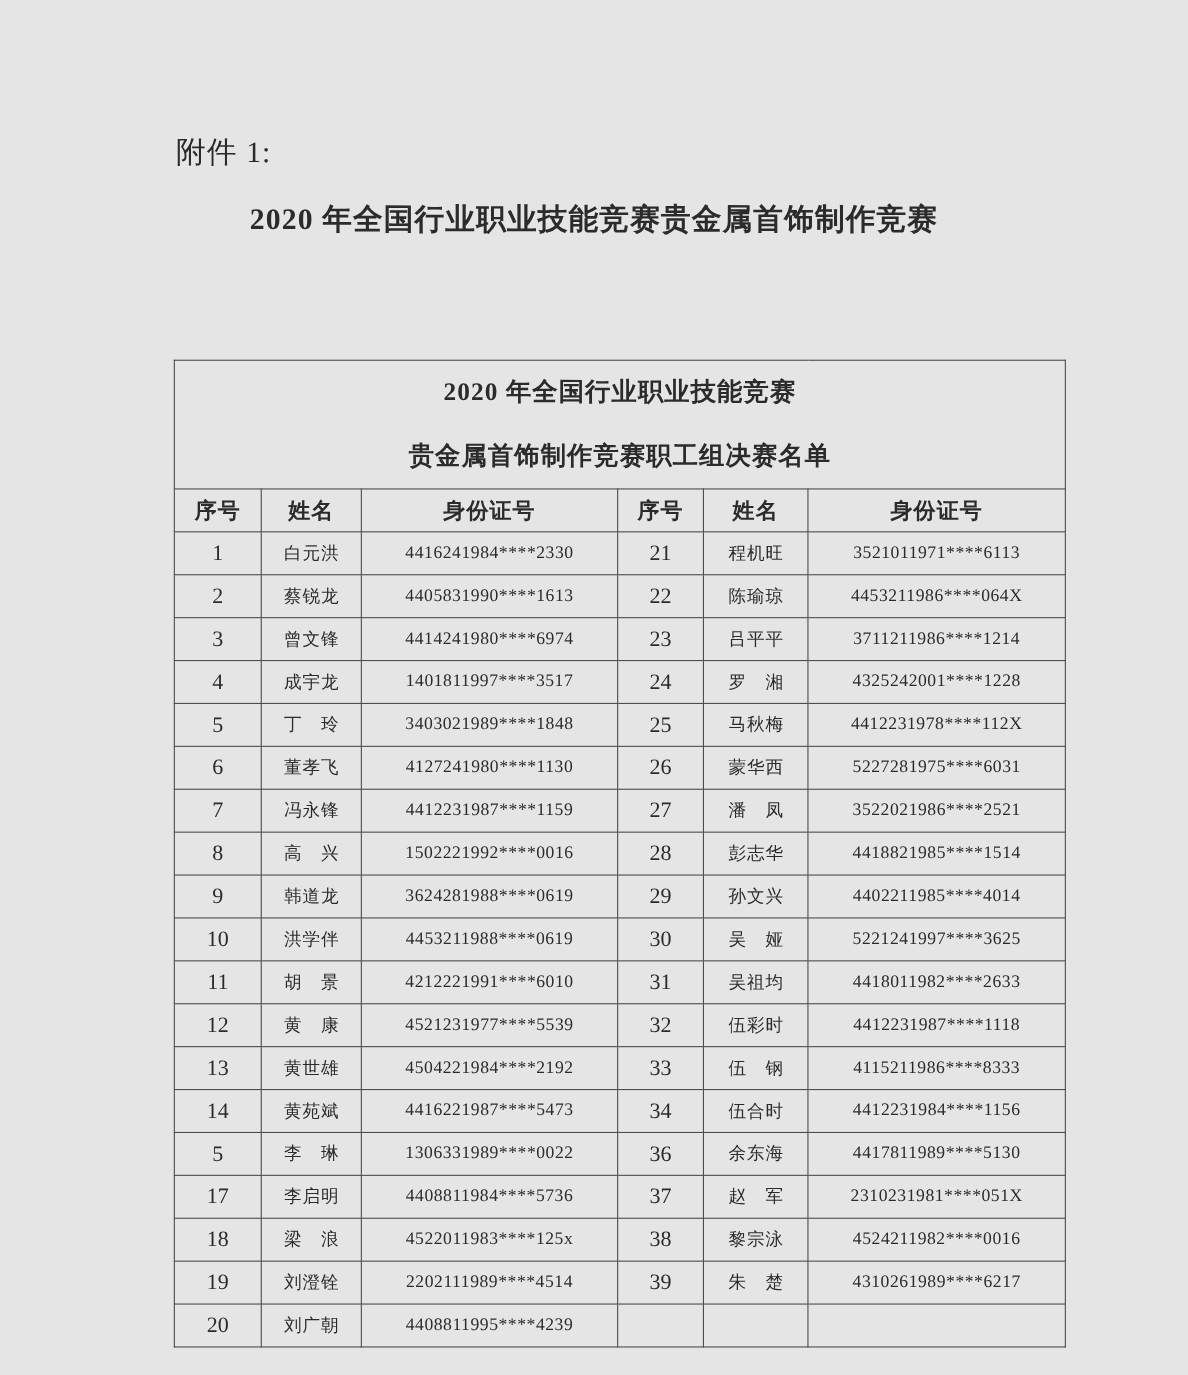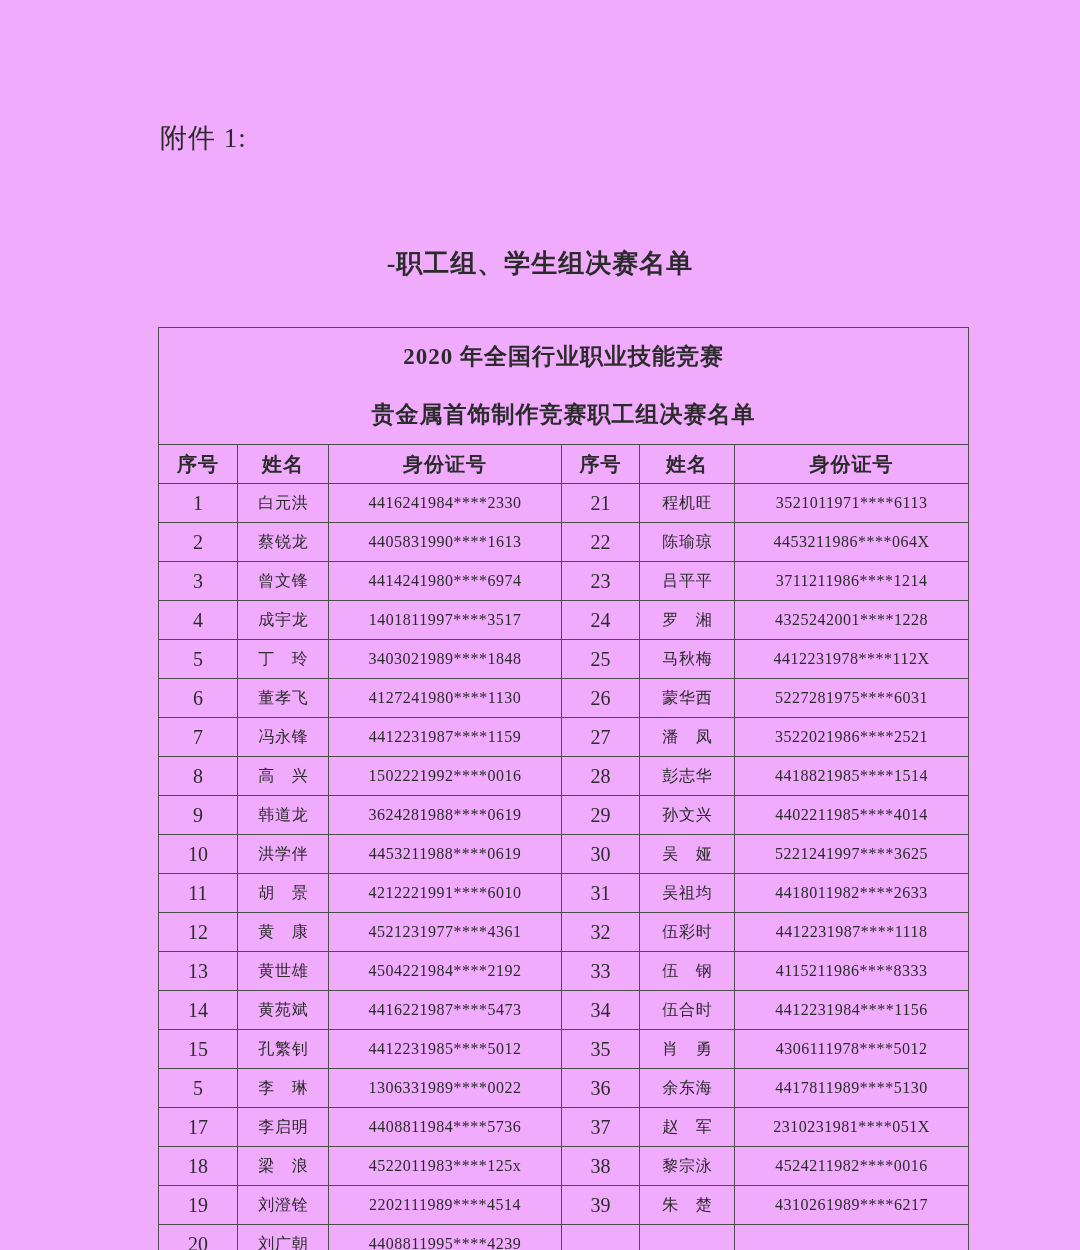--- a/index.html
+++ b/index.html
@@ -4,21 +4,21 @@
 <style>
   html, body {
     margin: 0;
     padding: 0;
     background: #ffffff;
   }
   .page {
     position: relative;
     width: 1080px;
     height: 1250px;
-    background: #f0abfc;
+    background: #e5e5e5;
     font-family: "Liberation Serif", "DejaVu Serif", serif;
     color: #2b2b2b;
     overflow: hidden;
   }
   .attachment-label {
     position: absolute;
     left: 160px;
     top: 120px;
     font-size: 27px;
     letter-spacing: 1px;
@@ -100,22 +100,22 @@
     letter-spacing: 0.5px;
   }
 </style>
 </head>
 <body>
 
 <div class="page">
 
   <div class="attachment-label">附件 1:</div>
 
-
-  <div class="doc-title-2">-职工组、学生组决赛名单</div>
+  <div class="doc-title-1">2020 年全国行业职业技能竞赛贵金属首饰制作竞赛</div>
+
 
   <table class="finalists">
     <colgroup>
       <col style="width:79px">
       <col style="width:91px">
       <col style="width:233px">
       <col style="width:78px">
       <col style="width:95px">
       <col style="width:234px">
     </colgroup>
@@ -220,21 +220,21 @@
           <td class="num">11</td>
           <td class="name"><span class="name-inner">胡景</span></td>
           <td class="id">4212221991****6010</td>
           <td class="num">31</td>
           <td class="name"><span class="name-inner">吴祖均</span></td>
           <td class="id">4418011982****2633</td>
         </tr>
         <tr>
           <td class="num">12</td>
           <td class="name"><span class="name-inner">黄康</span></td>
-          <td class="id">4521231977****4361</td>
+          <td class="id">4521231977****5539</td>
           <td class="num">32</td>
           <td class="name"><span class="name-inner">伍彩时</span></td>
           <td class="id">4412231987****1118</td>
         </tr>
         <tr>
           <td class="num">13</td>
           <td class="name"><span class="name-inner">黄世雄</span></td>
           <td class="id">4504221984****2192</td>
           <td class="num">33</td>
           <td class="name"><span class="name-inner">伍钢</span></td>
@@ -242,28 +242,20 @@
         </tr>
         <tr>
           <td class="num">14</td>
           <td class="name"><span class="name-inner">黄苑斌</span></td>
           <td class="id">4416221987****5473</td>
           <td class="num">34</td>
           <td class="name"><span class="name-inner">伍合时</span></td>
           <td class="id">4412231984****1156</td>
         </tr>
         <tr>
-          <td class="num">15</td>
-          <td class="name"><span class="name-inner">孔繁钊</span></td>
-          <td class="id">4412231985****5012</td>
-          <td class="num">35</td>
-          <td class="name"><span class="name-inner">肖勇</span></td>
-          <td class="id">4306111978****5012</td>
-        </tr>
-        <tr>
           <td class="num">5</td>
           <td class="name"><span class="name-inner">李琳</span></td>
           <td class="id">1306331989****0022</td>
           <td class="num">36</td>
           <td class="name"><span class="name-inner">余东海</span></td>
           <td class="id">4417811989****5130</td>
         </tr>
         <tr>
           <td class="num">17</td>
           <td class="name"><span class="name-inner">李启明</span></td>

